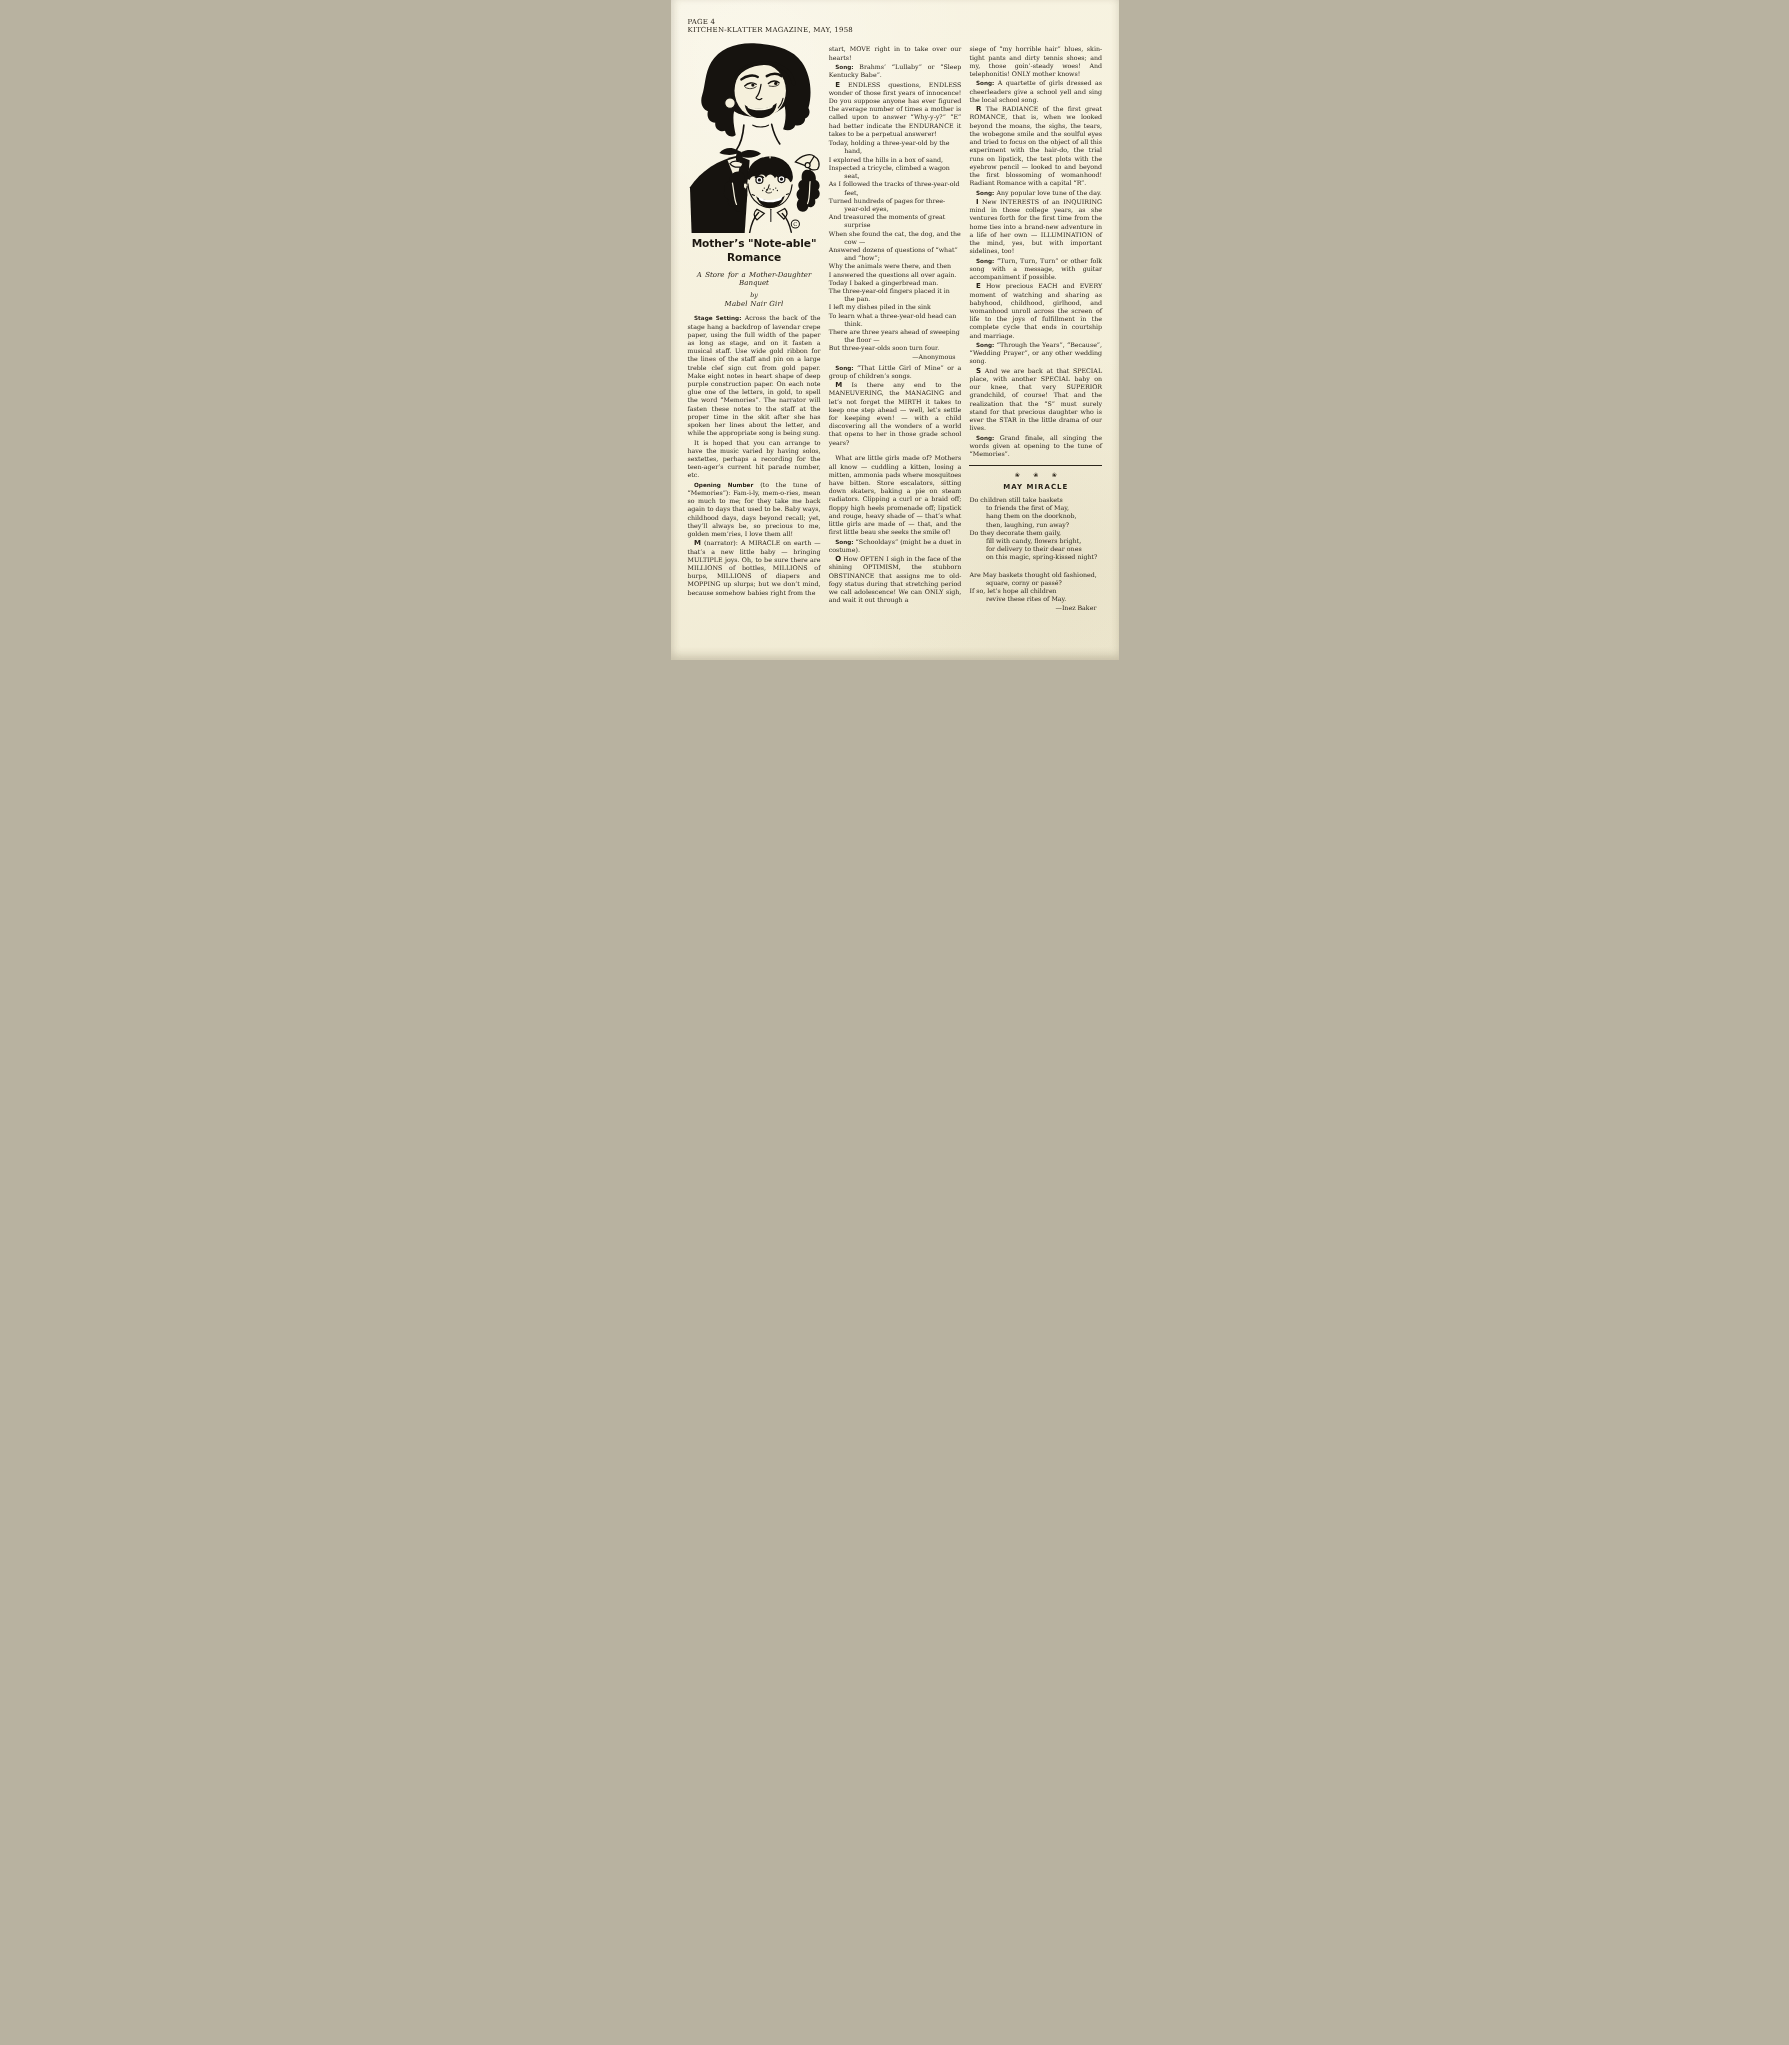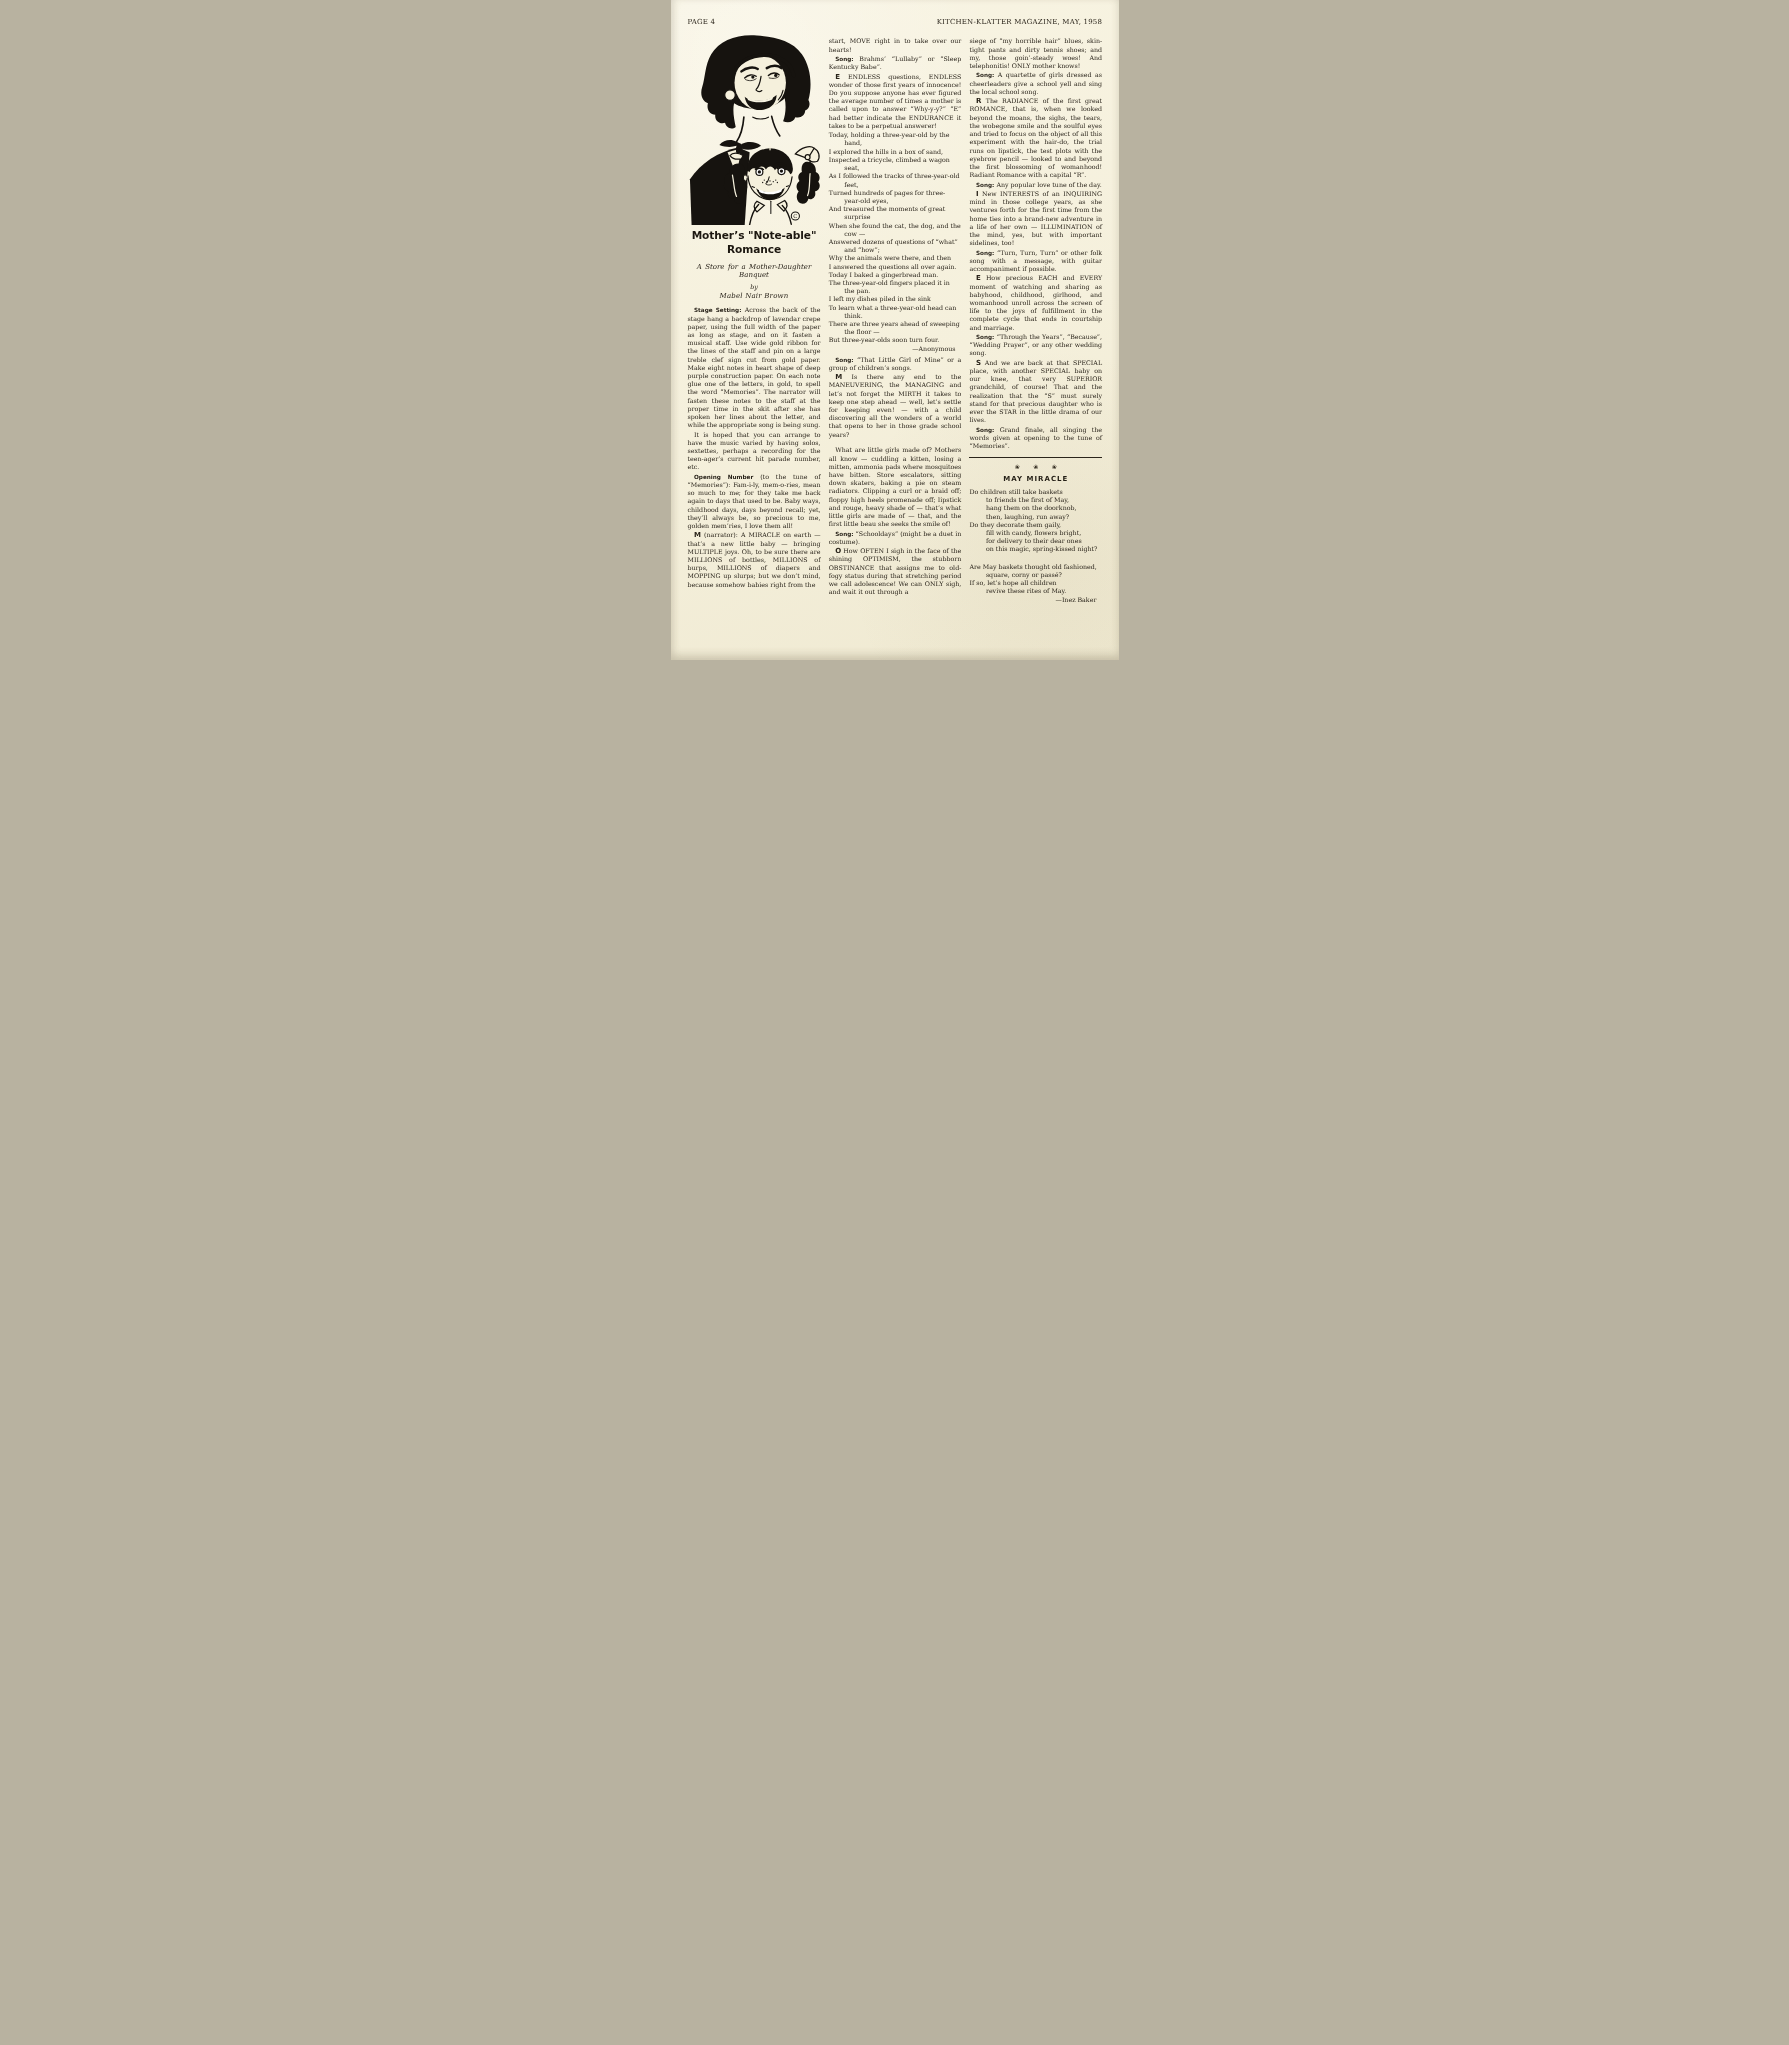--- a/index.html
+++ b/index.html
@@ -8,21 +8,21 @@
     position:relative;width:448px;height:660px;margin:0 auto;
     background:
       radial-gradient(90% 60% at 18% 8%, rgba(255,255,255,.30), rgba(255,255,255,0) 60%),
       radial-gradient(70% 50% at 85% 85%, rgba(130,110,60,.07), rgba(130,110,60,0) 65%),
       linear-gradient(160deg,#f8f4e3 0%,#f5f0dc 55%,#efe9d1 100%);
     color:#29231a;overflow:hidden;
     box-shadow:inset 0 -4.9px 8.2px rgba(80,70,45,.20), inset 4.1px 0 7.4px rgba(80,70,45,.06);
   }
   .inner{padding:18px 16.4px 0 17px;}
   .header{display:flex;justify-content:space-between;align-items:baseline;
-    font-size:7px;letter-spacing:0.2px;color:#2b251b;}
+    font-size:7px;letter-spacing:0.2px;color:#2b251b;flex-direction:column;}
   .cols{display:flex;gap:8.2px;margin-top:7.4px;}
   .col{width:133px;font-size:6.3px;line-height:8.2px;text-align:justify;}
   .col.mid,.col.rightc{padding-top:4.1px;}
   p{margin:0 0 1.2px 0;}
   .para{text-indent:6.5px;}
   .para.noindent{text-indent:0;}
   .lbl{font-family:"DejaVu Sans",sans-serif;font-weight:bold;font-size:5.7px;}
   .lead{font-family:"DejaVu Sans",sans-serif;font-weight:bold;font-size:7px;}
   .verse{margin:0.8px 0;}
   .vline{text-indent:-15.5px;padding-left:15.5px;margin:0;text-align:left;}
@@ -128,21 +128,21 @@
               <circle cx="262" cy="448" r="10" fill="none" stroke="#16130f" stroke-width="2.5"></circle>
               <text x="262" y="453" font-size="13" text-anchor="middle" font-family="DejaVu Serif, serif" fill="#16130f">C</text>
             </g>
           </g>
         </svg>
 
         <div class="title-block">
           <h1 class="title"><span>Mother’s "Note-able"</span><br><span>Romance</span></h1>
           <p class="subtitle">A Store for a Mother-Daughter Banquet</p>
           <p class="byline">by</p>
-          <p class="author">Mabel Nair Brown</p>
+          <p class="author">Mabel Nair Girl</p>
         </div>
       <p class="para"><span class="lbl">Stage Setting: </span><span class="run">Across the back of the stage hang a backdrop of lavendar crepe paper, using the full width of the paper as long as stage, and on it fasten a musical staff. Use wide gold ribbon for the lines of the staff and pin on a large treble clef sign cut from gold paper. Make eight notes in heart shape of deep purple construction paper. On each note glue one of the letters, in gold, to spell the word “Memories”. The narrator will fasten these notes to the staff at the proper time in the skit after she has spoken her lines about the letter, and while the appropriate song is being sung.</span></p>
           <p class="para"><span class="run">It is hoped that you can arrange to have the music varied by having solos, sextettes, perhaps a recording for the teen-ager’s current hit parade number, etc.</span></p>
           <p class="para"><span class="lbl">Opening Number </span><span class="run">(to the tune of “Memories”): Fam-i-ly, mem-o-ries, mean so much to me; for they take me back again to days that used to be. Baby ways, childhood days, days beyond recall; yet, they’ll always be, so precious to me, golden mem’ries, I love them all!</span></p>
           <p class="para"><span class="lead">M</span><span class="run"> (narrator): A MIRACLE on earth — that’s a new little baby — bringing MULTIPLE joys. Oh, to be sure there are MILLIONS of bottles, MILLIONS of burps, MILLIONS of diapers and MOPPING up slurps; but we don’t mind, because somehow babies right from the</span></p>
         </div>
 
       <div class="col mid">
           <p class="para noindent"><span class="run">start, MOVE right in to take over our hearts!</span></p>
           <p class="para"><span class="lbl">Song: </span><span class="run">Brahms’ “Lullaby” or “Sleep Kentucky Babe”.</span></p>

